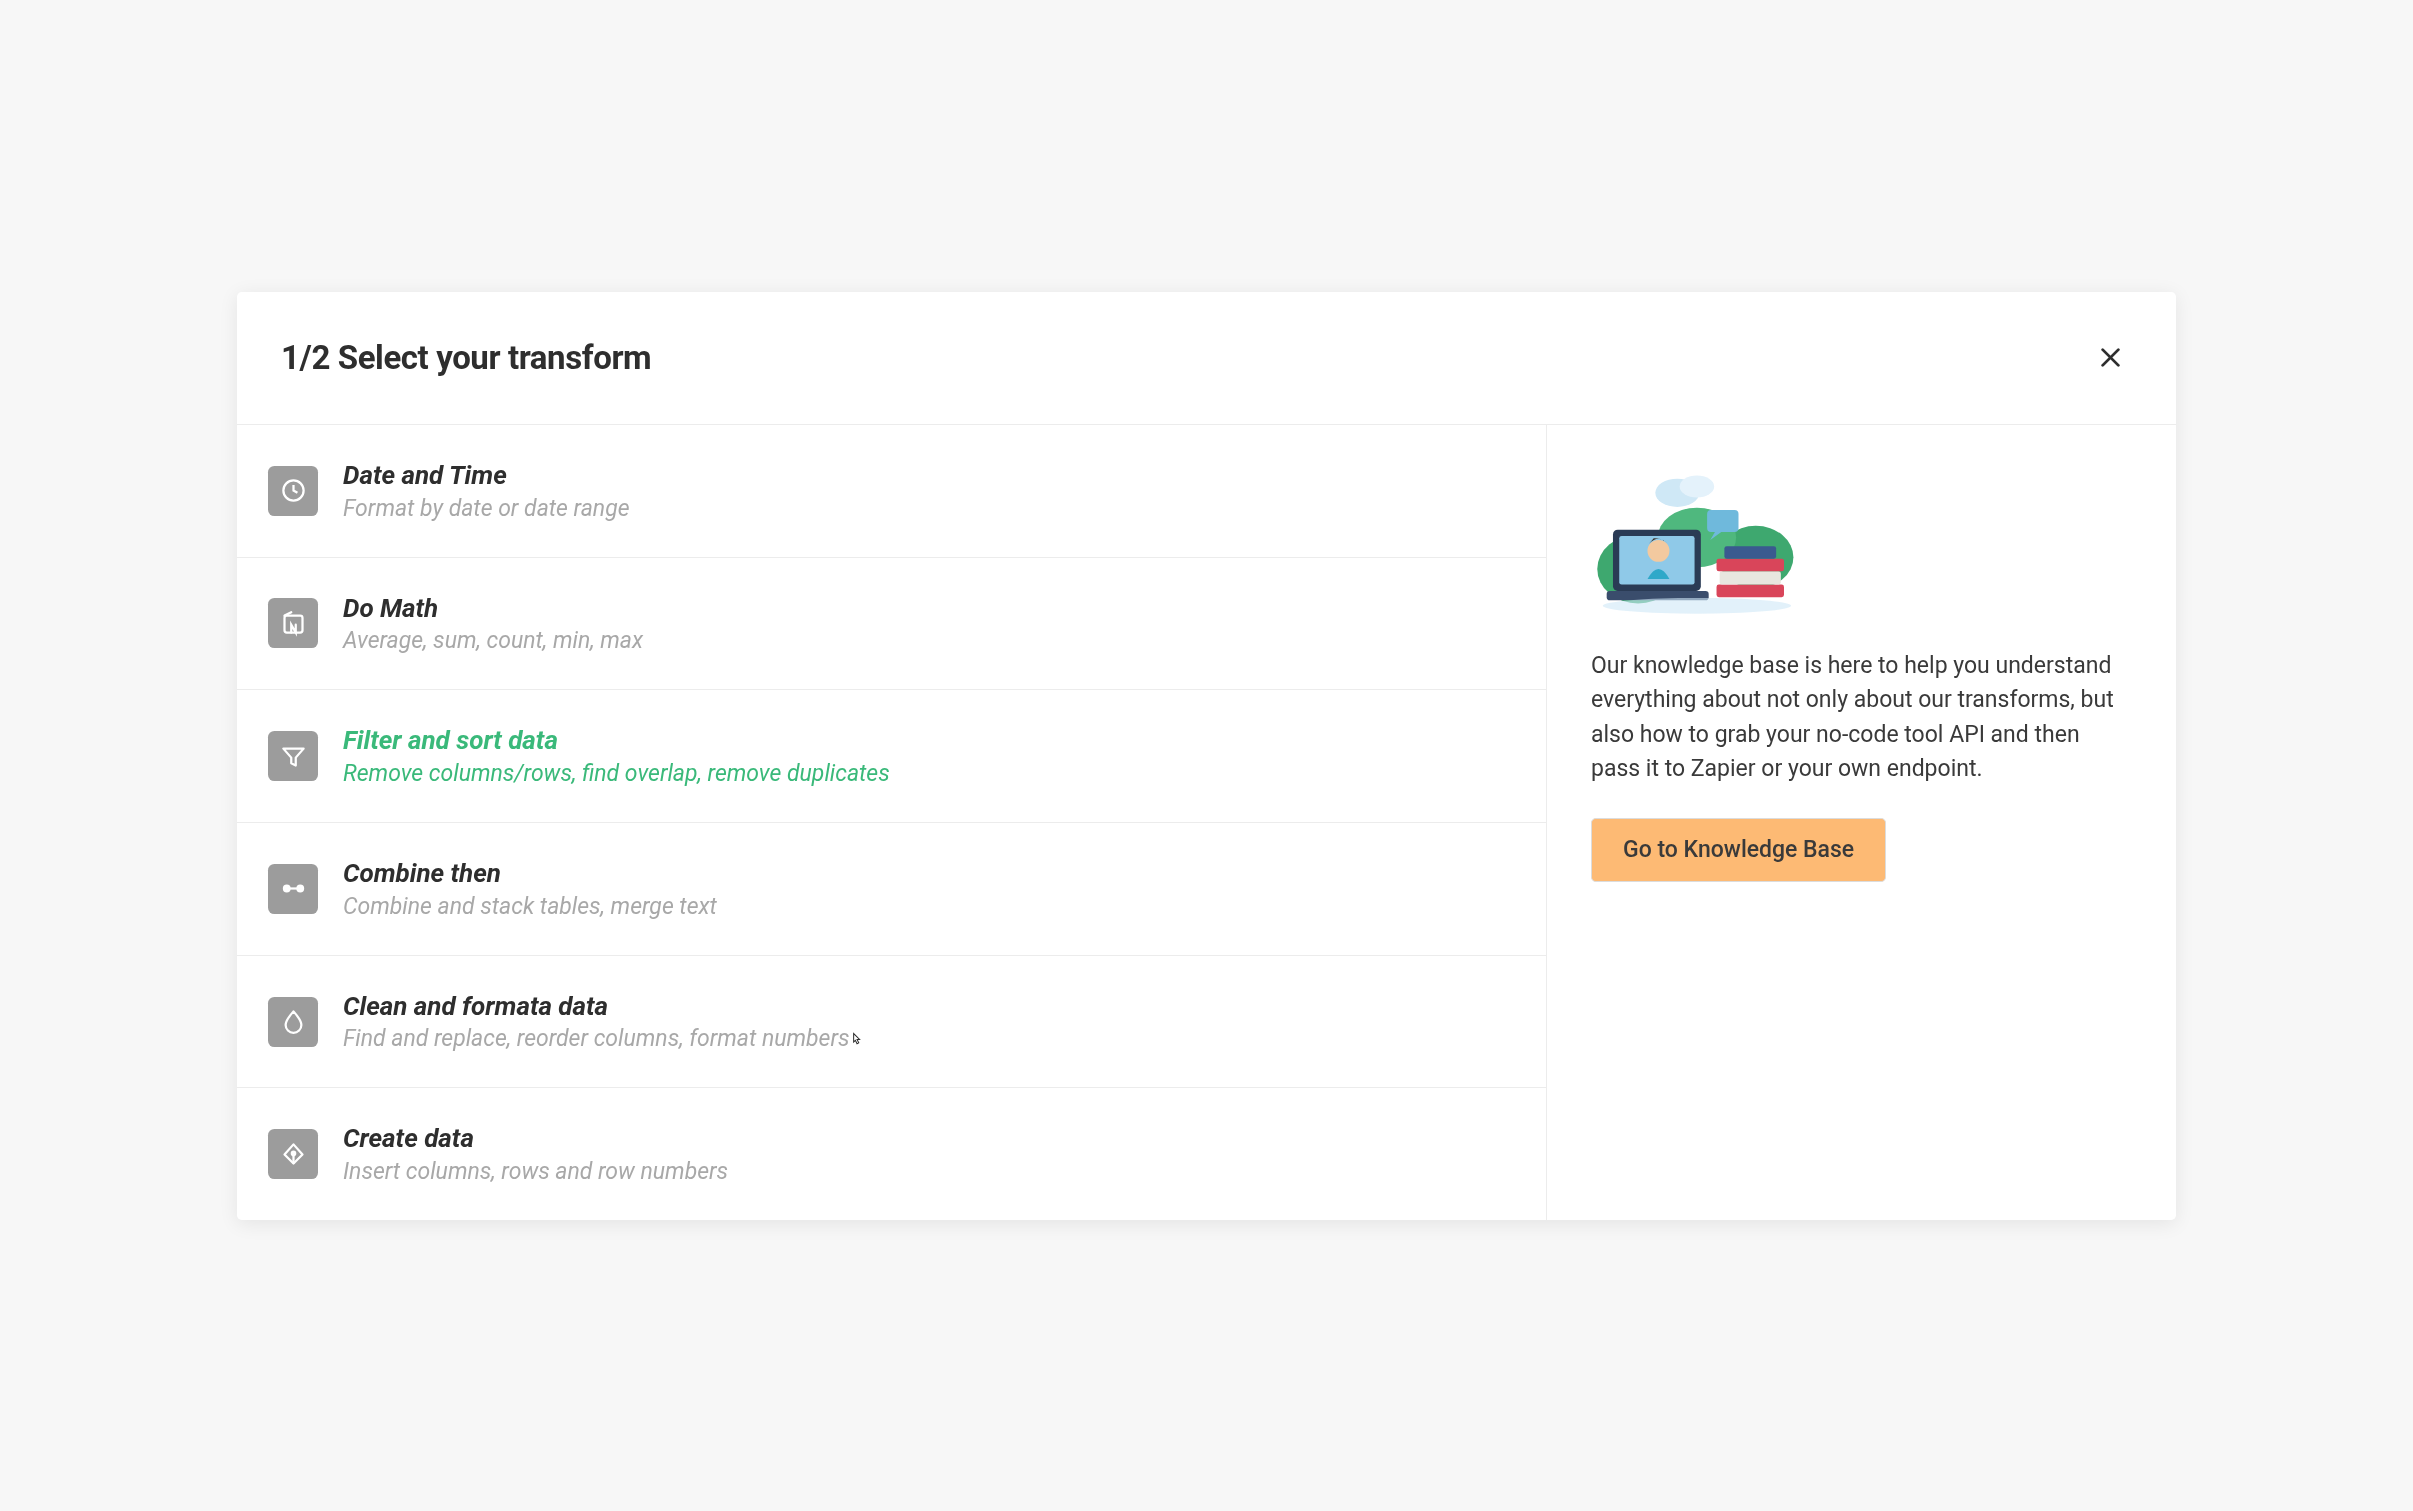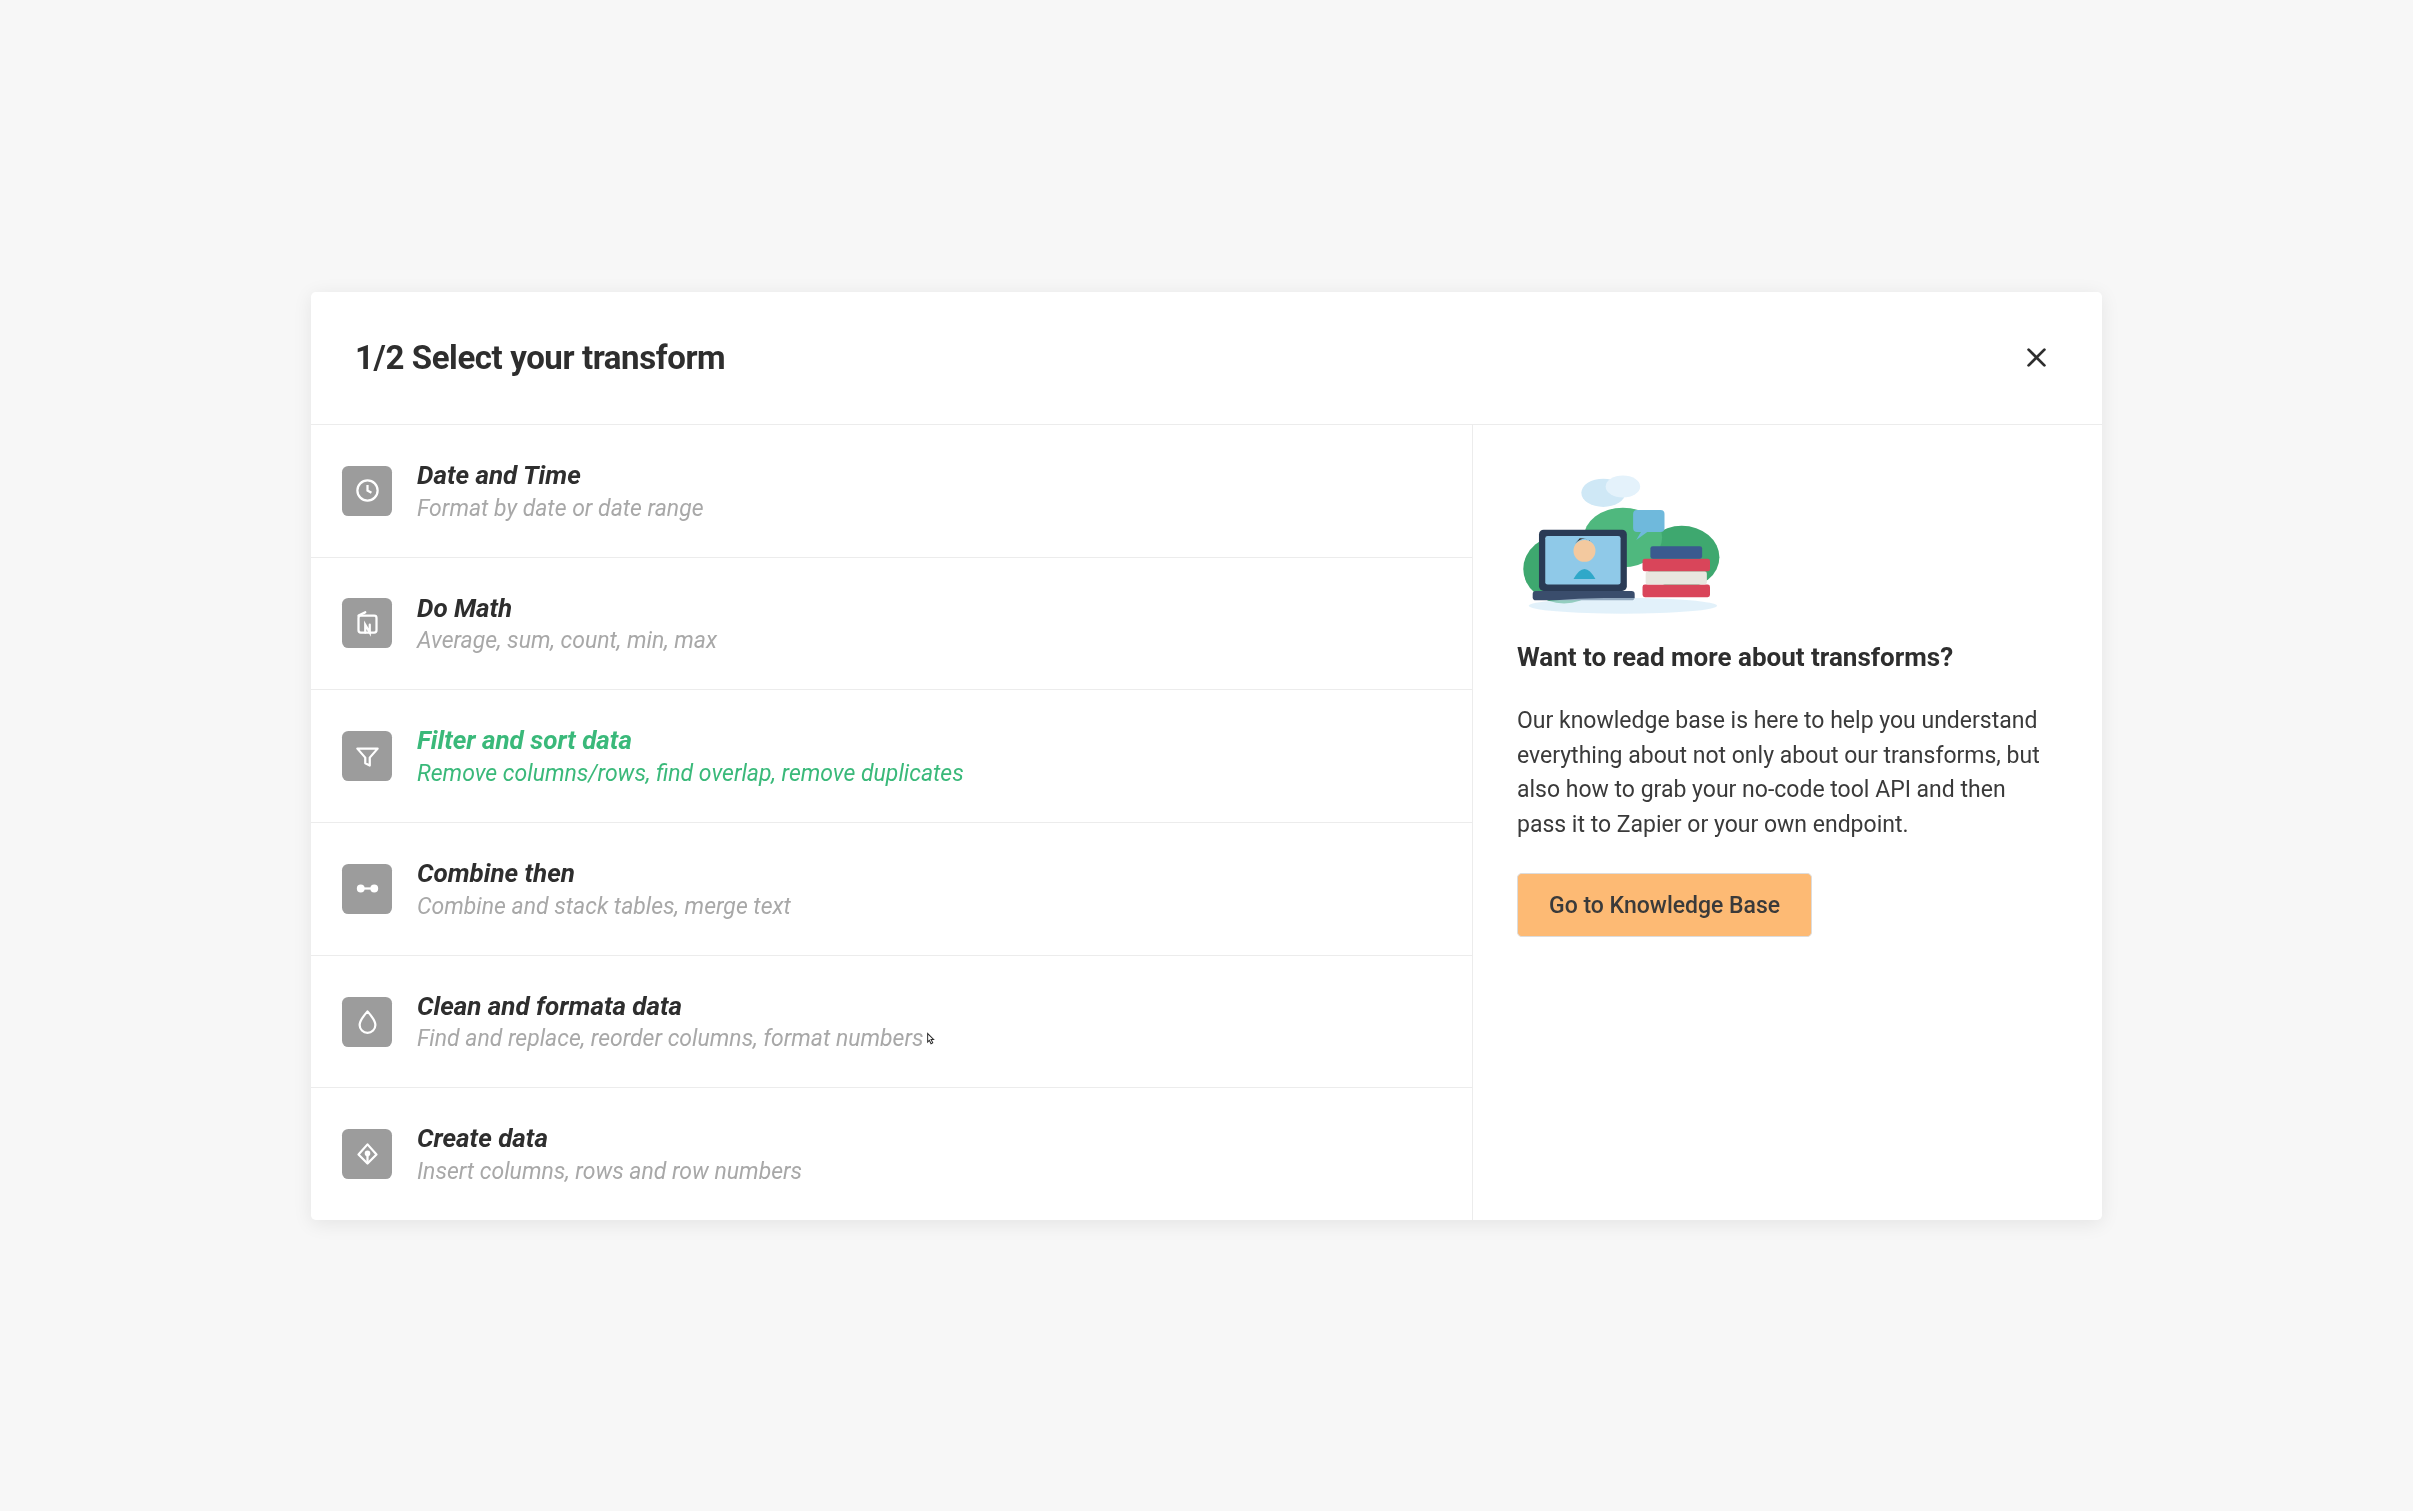--- a/index.html
+++ b/index.html
@@ -10,21 +10,21 @@
     body {
       font-family: -apple-system, BlinkMacSystemFont, "Segoe UI", Roboto, "Helvetica Neue", Arial, sans-serif;
       background: #f7f7f7;
       width: 2413px;
       height: 1512px;
       display: flex;
       align-items: center;
       justify-content: center;
     }
     .modal {
-      width: 1791px;
+      width: 1939px;
       background: #ffffff;
       border-radius: 4.7px;
       box-shadow: 0 3.1px 19px rgba(0,0,0,0.08);
       overflow: hidden;
       position: relative;
     }
     .modal-header {
       display: flex;
       align-items: center;
       justify-content: space-between;
@@ -272,21 +272,20 @@
           <path d="M158 88 L152 98 L166 88 Z" fill="#6fb9dc"></path>
 
           <rect x="160" y="155" width="86" height="16" rx="3" fill="#d9455a"></rect>
           <rect x="164" y="138" width="78" height="17" rx="3" fill="#e8e6df"></rect>
           <rect x="160" y="122" width="86" height="16" rx="3" fill="#d9455a"></rect>
           <rect x="170" y="106" width="66" height="16" rx="3" fill="#3a5a8f"></rect>
 
           <ellipse cx="135" cy="182" rx="120" ry="10" fill="#cfe8f6" opacity="0.6"></ellipse>
         </svg>
       </div>
-      <div class="sidebar-title">Want to read more about transforms?</div>
       <div class="sidebar-body">Our knowledge base is here to help you understand everything about not only about our transforms, but also how to grab your no-code tool API and then pass it to Zapier or your own endpoint.</div>
       <div class="kb-button">Go to Knowledge Base</div>
     </div>
   </div>
   <div class="cursor">
     <svg viewBox="0 0 24 24" fill="none" stroke="#2e2e2e" stroke-width="1.2">
       <path d="M9 3 L9 13 L11 11 L13 15 L15 14 L13 10 L16 10 Z" fill="#ffffff"></path>
     </svg>
   </div>
 </div>

